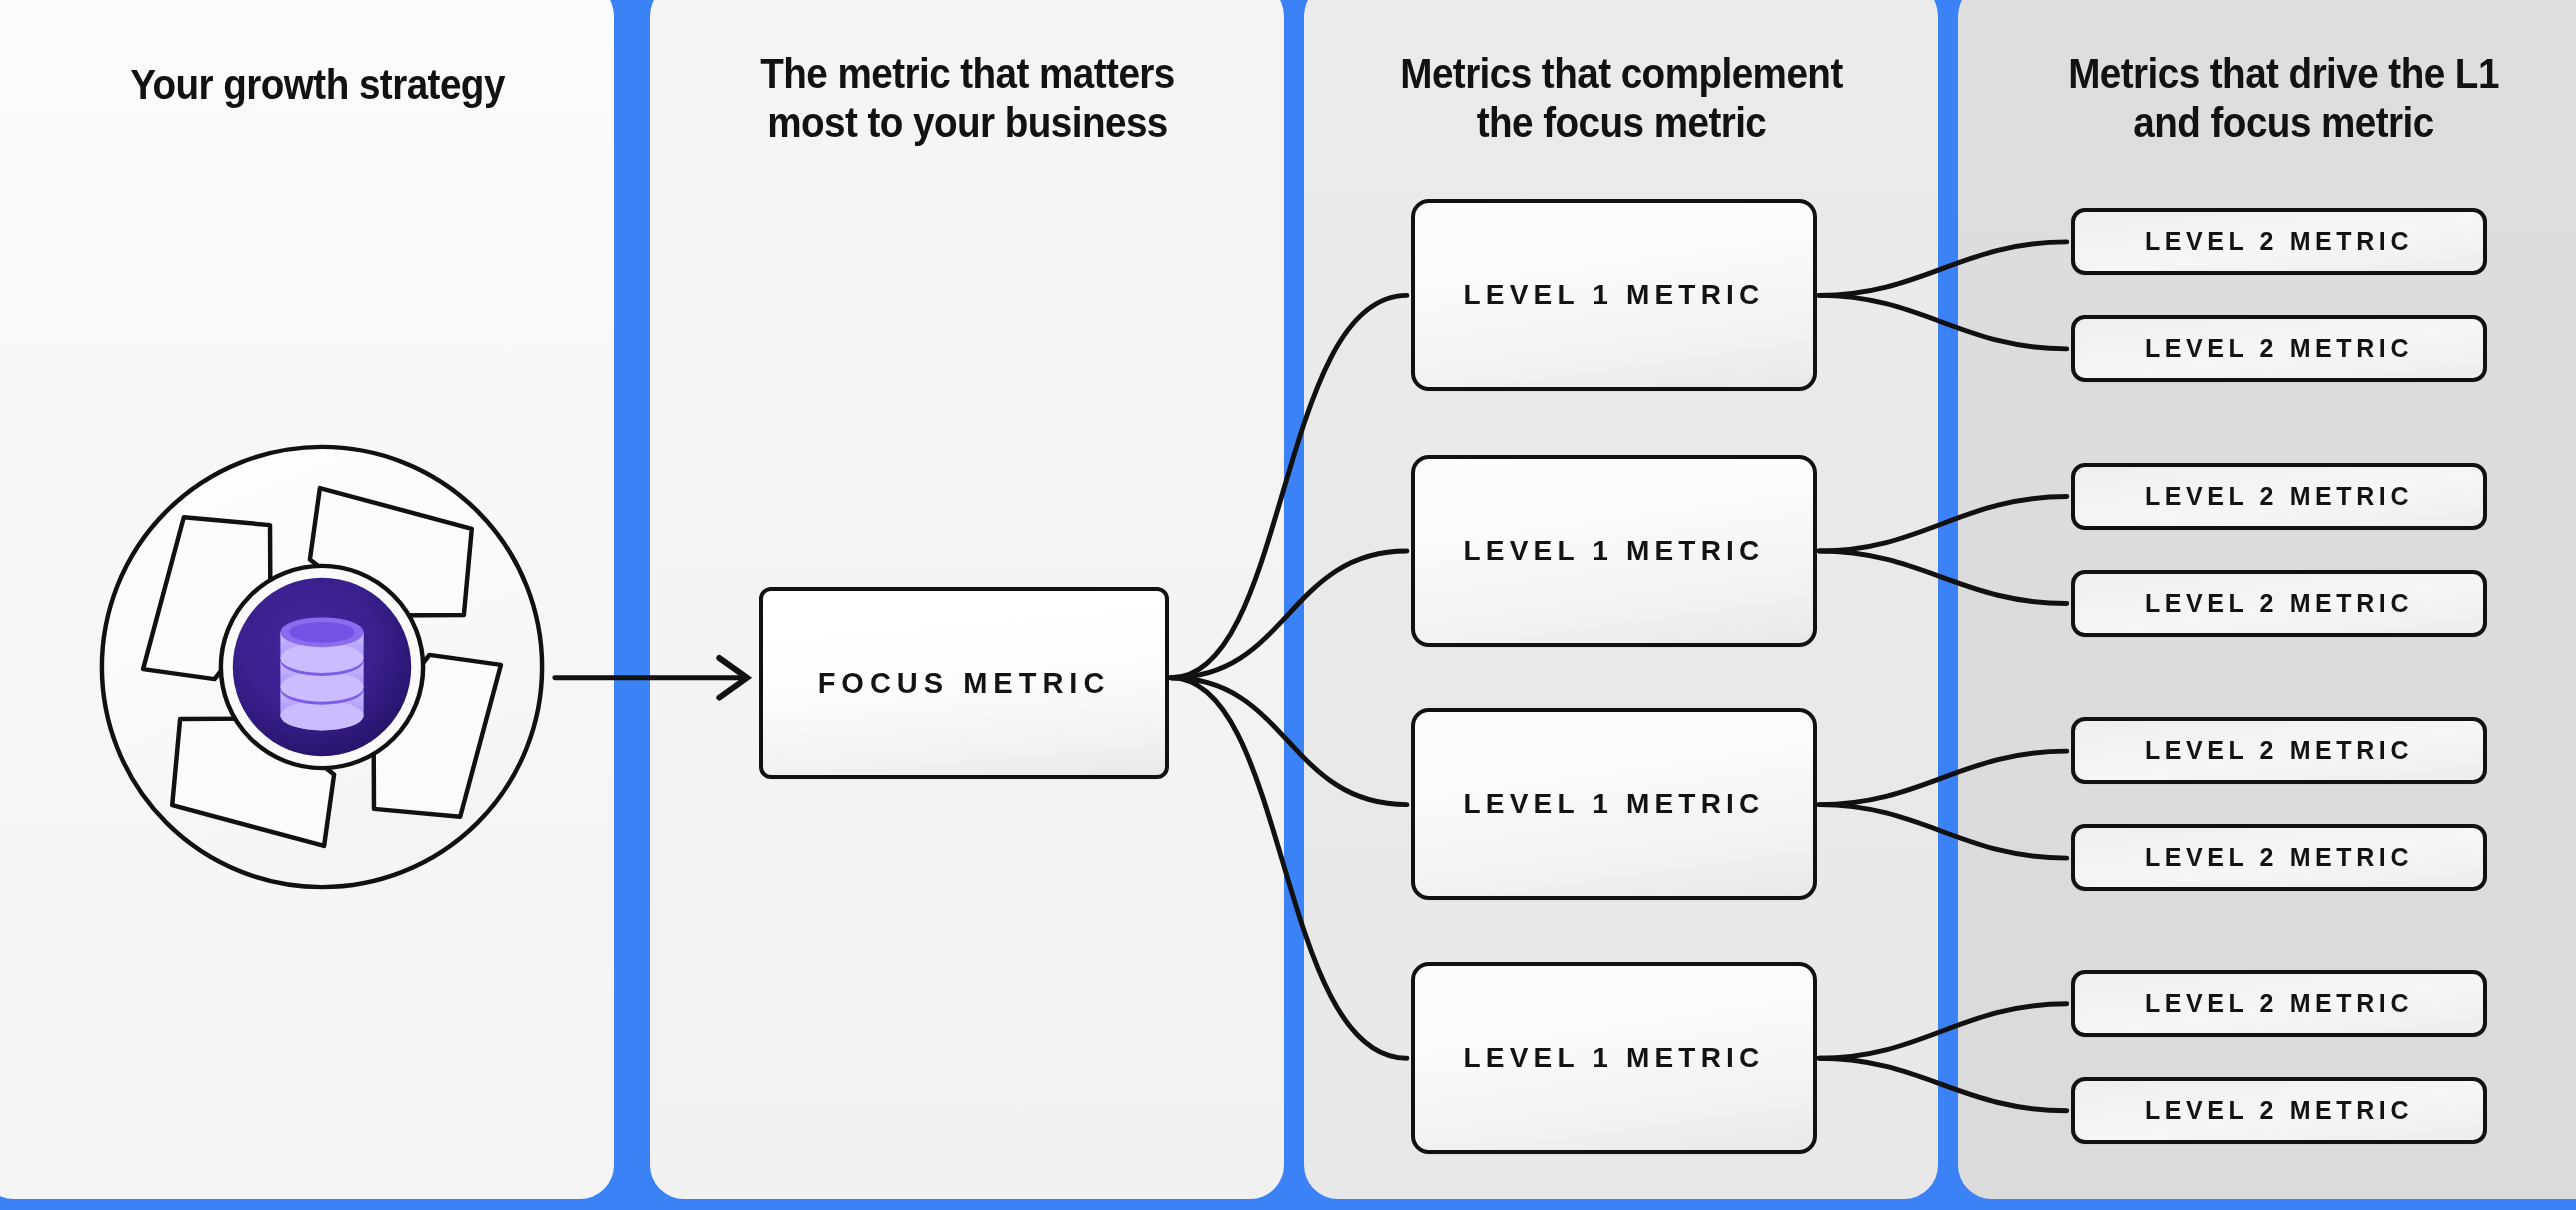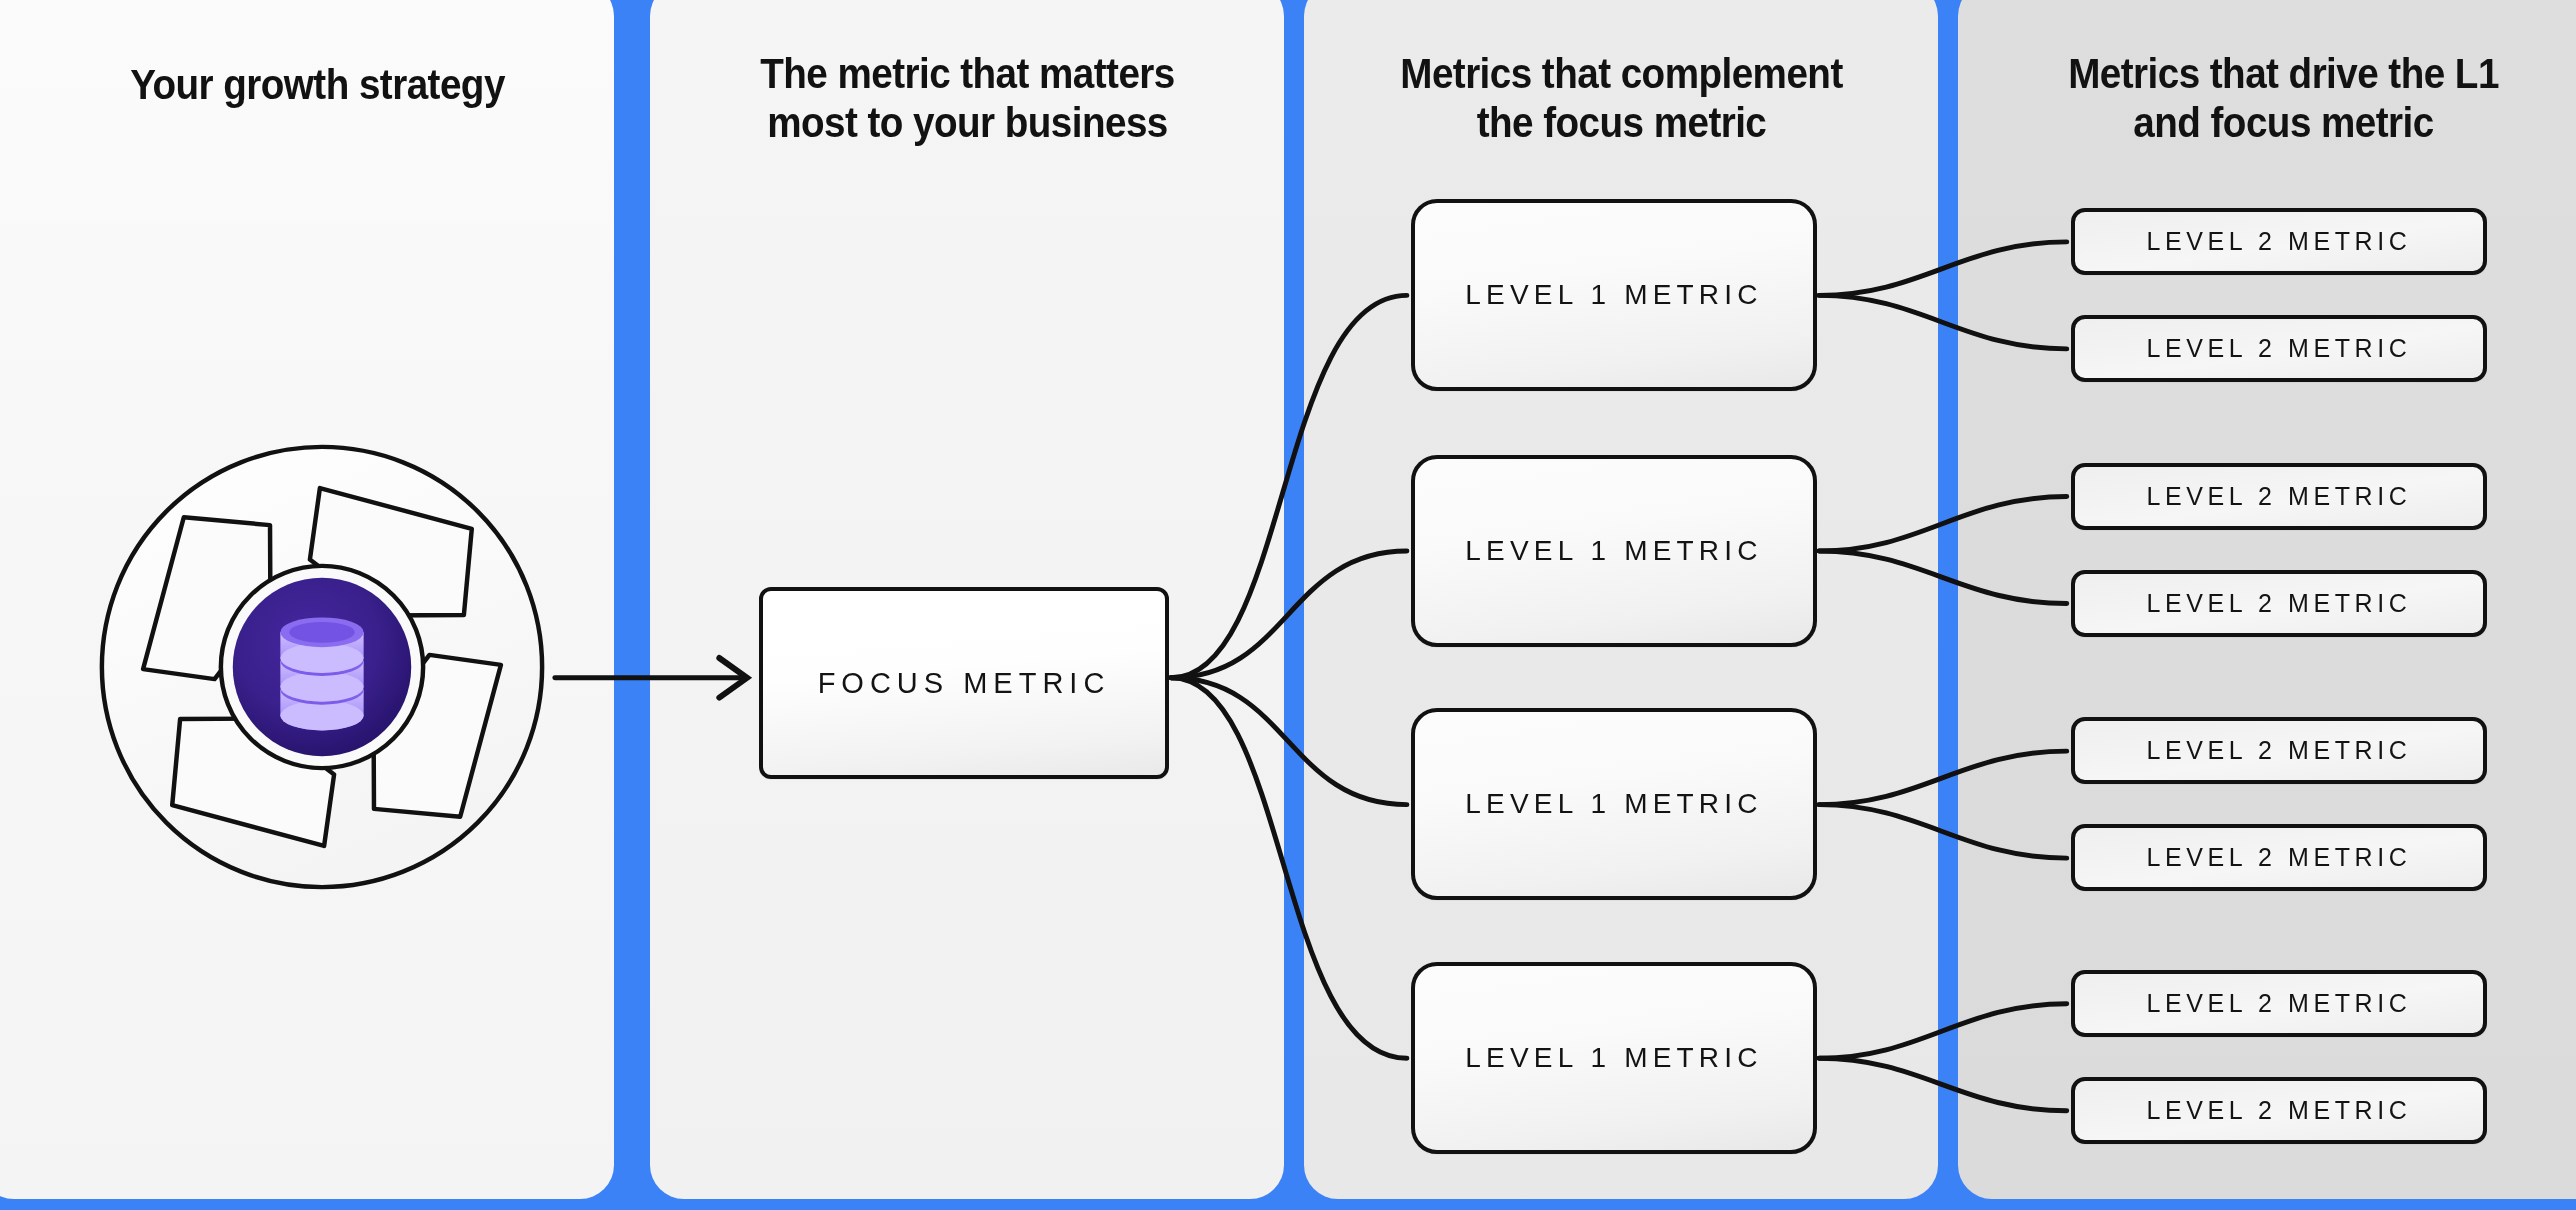--- a/index.html
+++ b/index.html
@@ -37,33 +37,33 @@
   .ct4{left:1991px;top:50px;width:585px;}
 
   
   #wires{position:absolute;left:0;top:0;width:2576px;height:1211px;pointer-events:none;}
 
   
   .node{
     position:absolute;box-sizing:border-box;
     border:4px solid #111111;border-radius:14px;
     display:flex;align-items:center;justify-content:center;
-    font-weight:400;color:#131313;
+    font-weight:700;color:#131313;
     background:linear-gradient(170deg,#ffffff 0%,#fdfdfd 30%,#f3f3f3 72%,#eaeaea 100%);
     box-shadow:0 1px 0 rgba(0,0,0,.04);
   }
   .node-focus{
     left:759px;top:587px;width:410px;height:192px;
     font-size:29px;letter-spacing:6px;
     border-radius:12px;
     background:linear-gradient(175deg,#ffffff 0%,#fefefe 42%,#f2f2f2 82%,#e9e9e9 100%);
   }
   .node-l1{
     left:1411px;width:406px;height:192px;
-    font-size:28px;letter-spacing:5.2px;border-radius:26px;
+    font-size:28px;letter-spacing:5.2px;border-radius:18px;
     background:linear-gradient(172deg,#fcfcfc 0%,#fafafa 38%,#f1f1f1 78%,#e8e8e8 100%);
   }
   .node-l2{
     left:2071px;width:416px;height:67px;
     font-size:25px;letter-spacing:4.6px;border-radius:14px;
     background:linear-gradient(172deg,#efefef 0%,#f2f2f2 26%,#f6f6f6 55%,#ededed 100%);
   }
 
   
   #emblem{position:absolute;left:89px;top:434px;width:466px;height:466px;}

